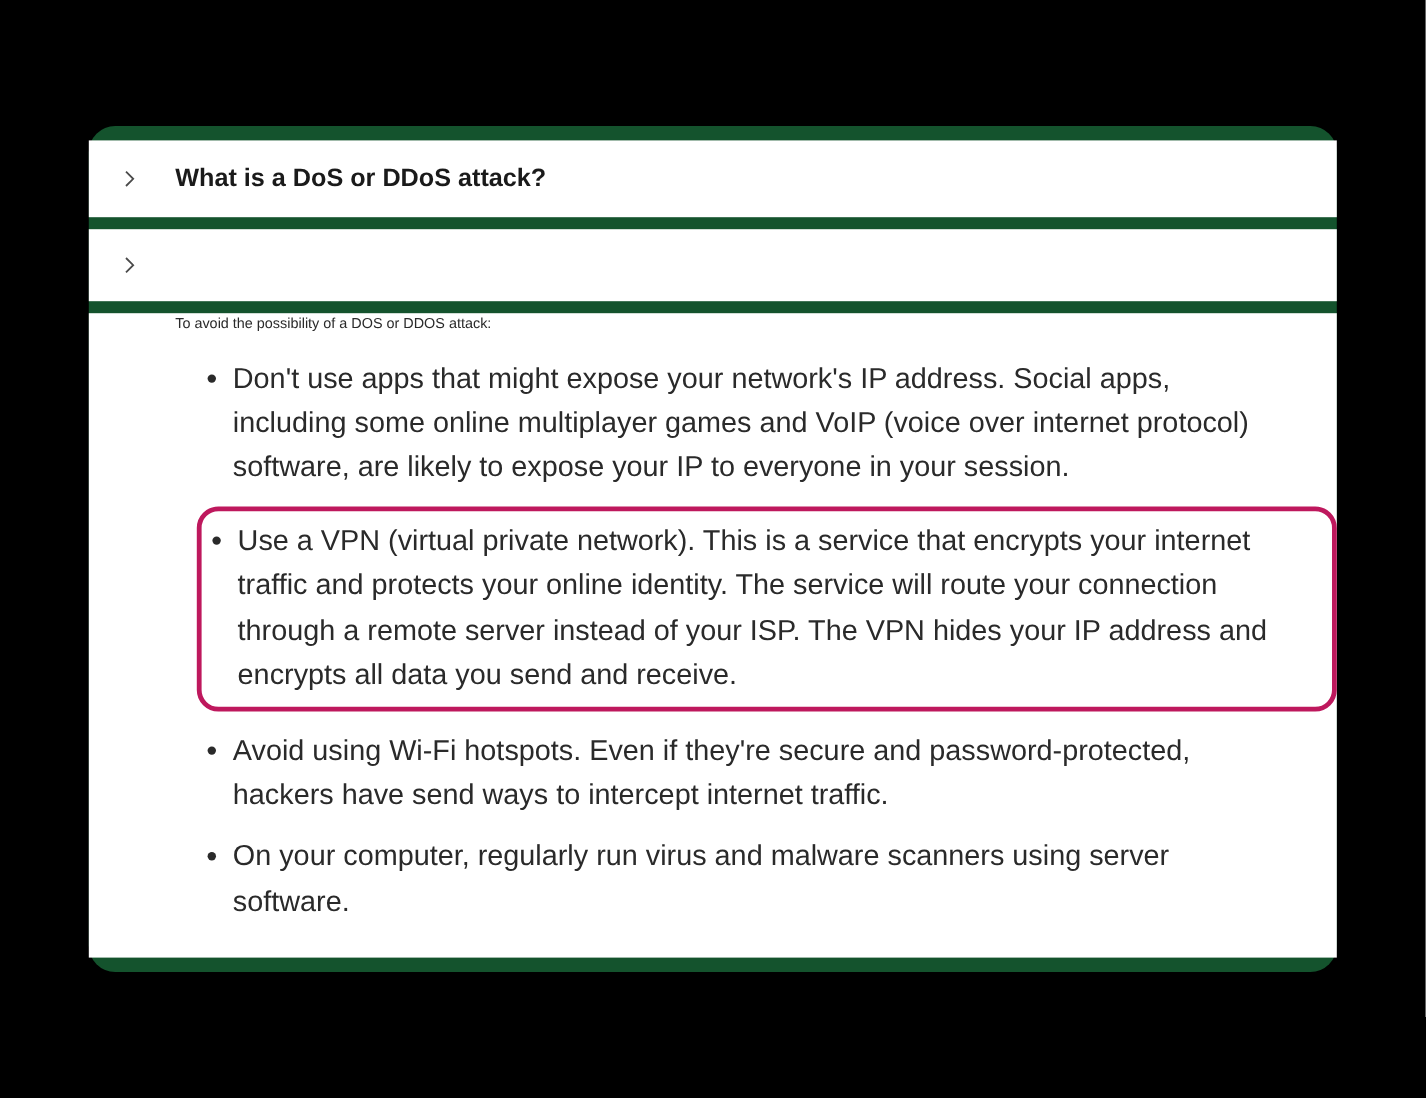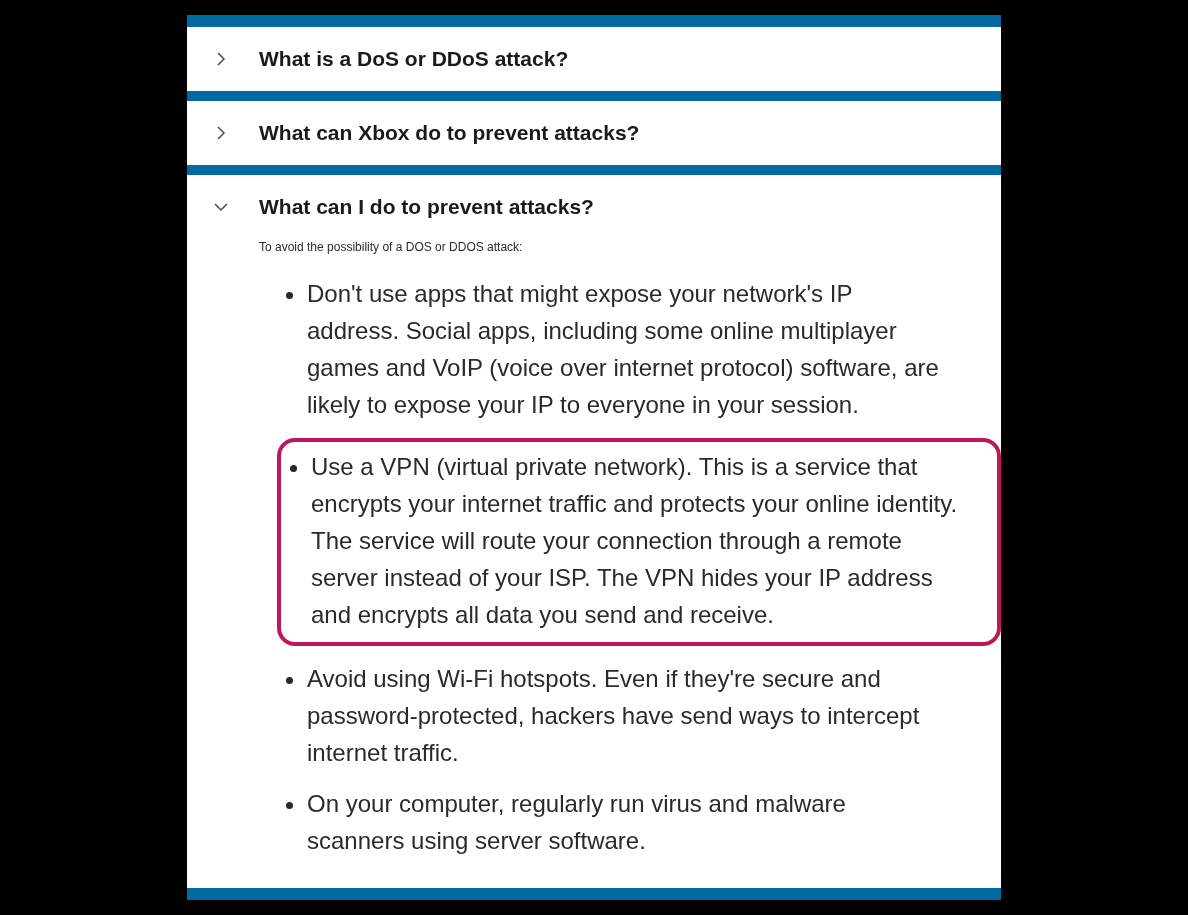--- a/index.html
+++ b/index.html
@@ -11,23 +11,24 @@
       background: #000;
       width: 1188px;
       height: 915px;
       font-family: 'Segoe UI', -apple-system, BlinkMacSystemFont, sans-serif;
       color: #1a1a1a;
       display: flex;
       align-items: center;
       justify-content: center;
     }
     .outer-container {
-      background: #0369a1;
-      width: 814px;
+      background: #14532d;
+      width: 1040px;
       padding: 12px 0;
+      border-radius: 22px;
     }
     .accordion-item {
       background: #fff;
       margin: 0 0 10px 0;
     }
     .accordion-item:last-child {
       margin-bottom: 0;
     }
     .accordion-header {
       display: flex;
@@ -112,33 +113,24 @@
     </div>
   </div>
 
   <div class="accordion-item">
     <div class="accordion-header">
       <span class="chevron">
         <svg viewBox="0 0 16 16">
             <polyline points="5,2 11,8 5,14"></polyline>
           </svg>
       </span>
-      <span class="accordion-title">What can Xbox do to prevent attacks?</span>
     </div>
   </div>
 
   <div class="accordion-item">
-    <div class="accordion-header">
-      <span class="chevron">
-        <svg viewBox="0 0 16 16">
-            <polyline points="2,5 8,11 14,5"></polyline>
-          </svg>
-      </span>
-      <span class="accordion-title">What can I do to prevent attacks?</span>
-    </div>
     <div class="accordion-content">
       <p class="intro-text">To avoid the possibility of a DOS or DDOS attack:</p>
       <ul class="bullet-list">
         <li>Don't use apps that might expose your network's IP address. Social apps, including some online multiplayer games and VoIP (voice over internet protocol) software, are likely to expose your IP to everyone in your session.</li>
         <div class="highlight-wrapper">
           <li>Use a VPN (virtual private network). This is a service that encrypts your internet traffic and protects your online identity. The service will route your connection through a remote server instead of your ISP. The VPN hides your IP address and encrypts all data you send and receive.</li>
         </div>
         <li>Avoid using Wi-Fi hotspots. Even if they're secure and password-protected, hackers have send ways to intercept internet traffic.</li>
         <li>On your computer, regularly run virus and malware scanners using server software.</li>
       </ul>

